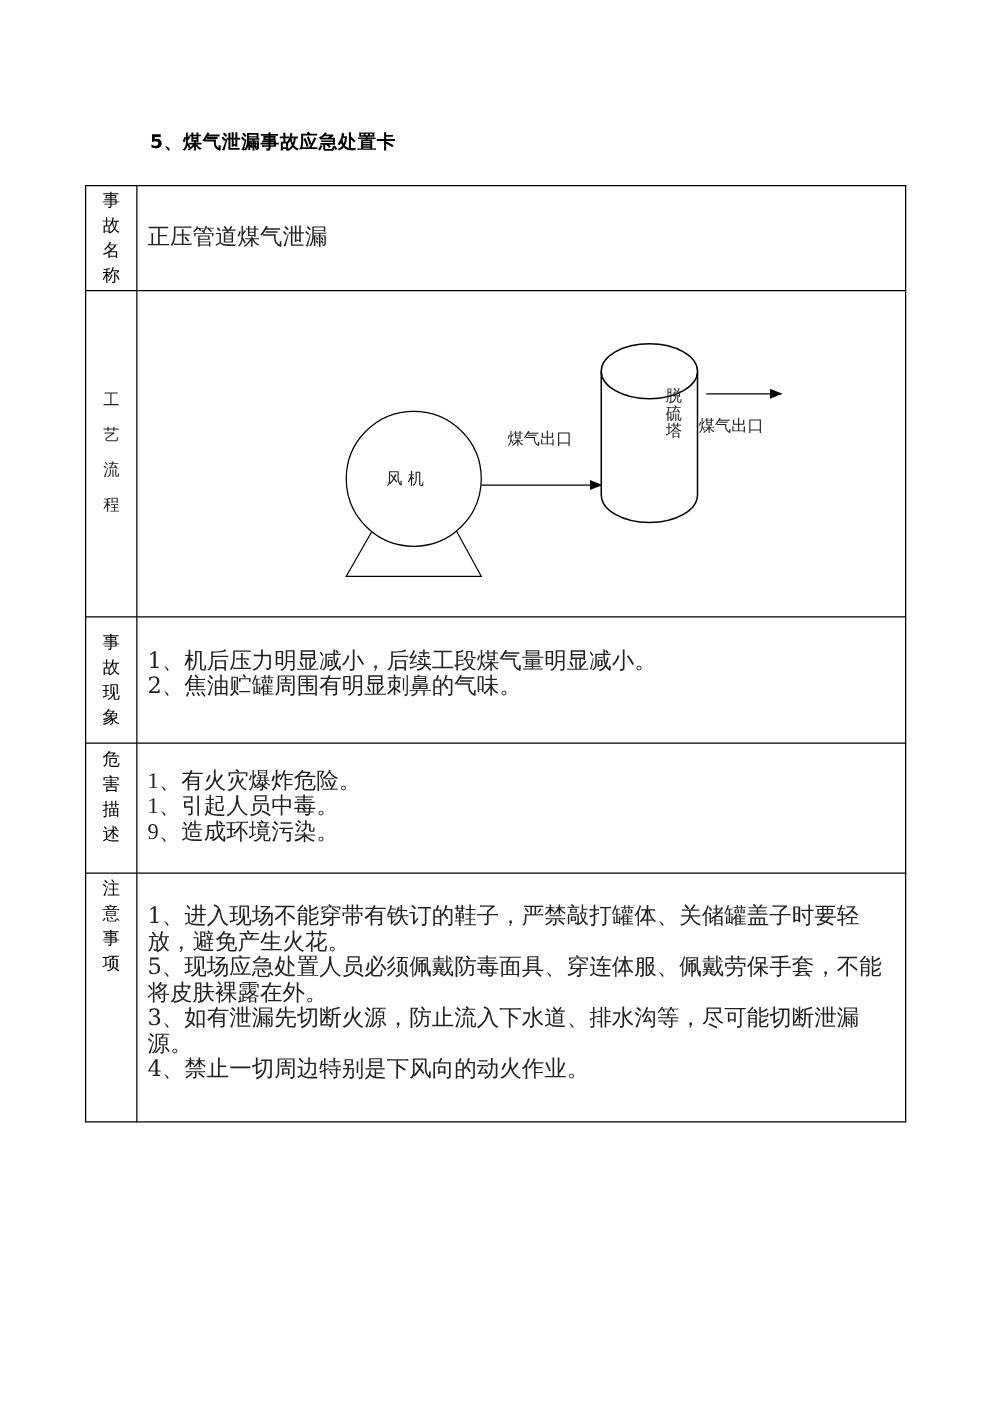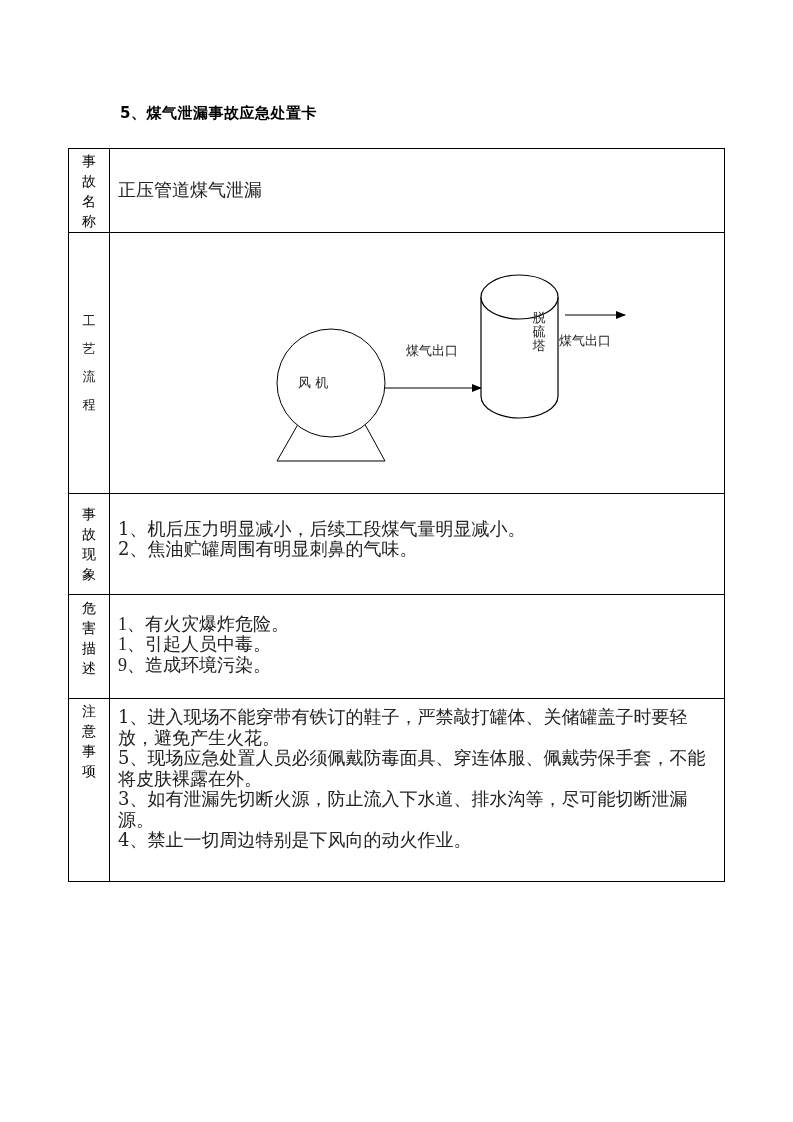--- a/index.html
+++ b/index.html
@@ -75,21 +75,21 @@
 
           <g>
             <path d="M371,64 L371,163 A38.5,22 0 0 0 448,163 L448,64" fill="#fff" stroke="#000" stroke-width="1.2"></path>
             <ellipse cx="409.5" cy="64" rx="38.5" ry="22" fill="#fff" stroke="#000" stroke-width="1.2"></ellipse>
           </g>
 
           <g>
             <line x1="455" y1="82" x2="515" y2="82" stroke="#000" stroke-width="1" marker-end="url(#arrow)"></line>
           </g>
         </svg>
-        <div class="dlabel" style="left:188px; top:141px;">风 机</div>
+        <div class="dlabel" style="left:199px; top:141px;">风 机</div>
         <div class="dlabel" style="left:296px; top:109px;">煤气出口</div>
         <div class="dlabel tower-label" style="left:422px; top:78px;">
           <span style="display:block">脱</span>
           <span style="display:block">硫</span>
           <span style="display:block">塔</span>
         </div>
         <div class="dlabel" style="left:449px; top:99px;">煤气出口</div>
       </div>
     </td>
   </tr>
@@ -124,21 +124,21 @@
     </td>
   </tr>
 
   <tr class="row-note">
     <td class="label" style="vertical-align:top; padding-top:2px;">
       <span>注</span>
       <span>意</span>
       <span>事</span>
       <span>项</span>
     </td>
-    <td class="content" style="vertical-align:top; padding-top:8px;">
+    <td class="content" style="vertical-align:top; padding-top:24px;">
       <span class="item">1、进入现场不能穿带有铁订的鞋子，严禁敲打罐体、关储罐盖子时要轻放，避免产生火花。</span>
       <span class="item">5、现场应急处置人员必须佩戴防毒面具、穿连体服、佩戴劳保手套，不能将皮肤裸露在外。</span>
       <span class="item">3、如有泄漏先切断火源，防止流入下水道、排水沟等，尽可能切断泄漏源。</span>
       <span class="item">4、禁止一切周边特别是下风向的动火作业。</span>
     </td>
   </tr>
 </tbody>
   </table>
 
 </body></html>

